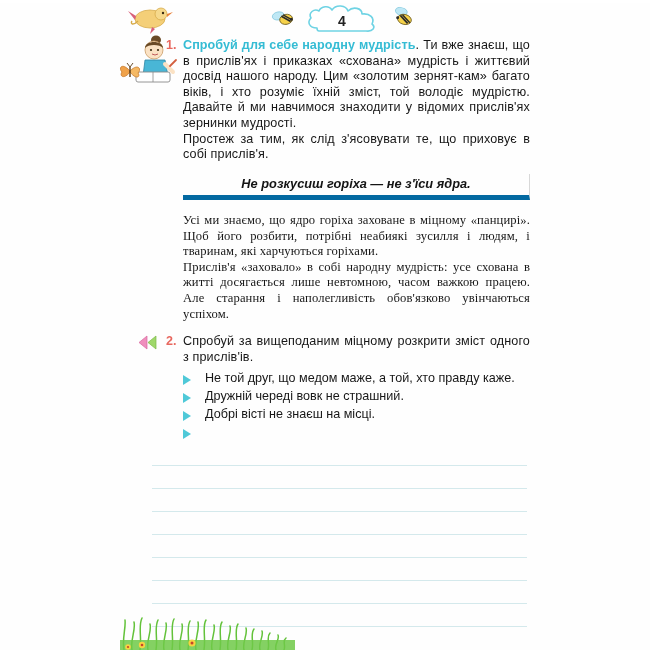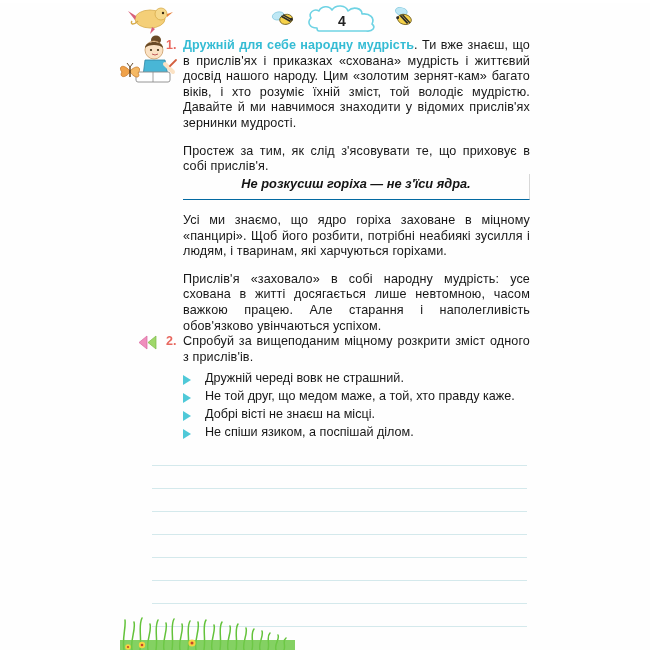--- a/index.html
+++ b/index.html
@@ -104,38 +104,38 @@
 
   p.body {
     margin: 0;
     font-size: 12.6px;
     line-height: 15.6px;
     text-align: justify;
     text-justify: inter-word;
     color: #171717;
     letter-spacing: 0.01em;
   }
-  p.body + p.body { margin-top: 12px; }
+  p.body + p.body { margin-top: 0px; }
   p.gap { margin-top: 8.5px; }
 
   .lead {
     font-weight: 700;
     color: #35bcd4;
     letter-spacing: 0.005em;
   }
 
   
   .proverb-box {
     position: absolute;
     left: 183px;
     top: 174px;
     width: 347px;
     height: 26px;
     border-right: 1px solid #d8d8d8;
-    border-bottom: 1px solid #0369a1;
+    border-bottom: 5px solid #0369a1;
     box-sizing: border-box;
   }
   .proverb-text {
     position: absolute;
     left: 0;
     right: 0;
     top: 2px;
     text-align: center;
     font-size: 12.8px;
     font-weight: 700;
@@ -273,63 +273,62 @@
         <path d="M12 11 C20 3 24 9 20 13 C23 17 18 20 12 12 Z" fill="#f5b964" stroke="#c87a2b" stroke-width="0.8"></path>
         <path d="M12 7 L12 17" stroke="#5a3a14" stroke-width="1.4"></path>
         <path d="M12 7 L9 3 M12 7 L15 3" stroke="#5a3a14" stroke-width="0.9"></path>
       </svg>
     </div>
   </div>
 
   <div class="content">
     <div class="task">
       <span class="task-num">1.</span>
-      <p class="body"><span class="lead">Дружній для себе народну мудрість</span><span>. Ти вже знаєш, що в прислів'ях і приказках «схована» мудрість і життєвий досвід нашого народу. Цим «золотим зернят-кам» багато віків, і хто розуміє їхній зміст, той володіє мудрістю. Давайте й ми навчимося знаходити у відомих прислів'ях зернинки мудрості.</span></p>
+      <p class="body"><span class="lead">Спробуй для себе народну мудрість</span><span>. Ти вже знаєш, що в прислів'ях і приказках «схована» мудрість і життєвий досвід нашого народу. Цим «золотим зернят-кам» багато віків, і хто розуміє їхній зміст, той володіє мудрістю. Давайте й ми навчимося знаходити у відомих прислів'ях зернинки мудрості.</span></p>
       <p class="body">Простеж за тим, як слід з'ясовувати те, що приховує в собі прислів'я.</p>
     </div>
   </div>
 
   <div class="proverb-box">
     <div class="proverb-text">Не розкусиш горіха — не з'їси ядра.</div>
   </div>
 
-  <div class="content" style="top:213px;">
+  <div class="content" style="top:213px;font-family:Liberation Serif, serif;">
     <p class="body">Усі ми знаємо, що ядро горіха заховане в міцному «панцирі». Щоб його розбити, потрібні неабиякі зусилля і людям, і тваринам, які харчуються горіхами.</p>
     <p class="body gap">Прислів'я «заховало» в собі народну мудрість: усе схована в житті досягається лише невтомною, часом важкою працею. Але старання і наполегливість обов'язково увінчаються успіхом.</p>
   </div>
 
   <div class="content" style="top:334px;">
     <div class="task">
       <span class="task-marker">
         <svg width="20" height="15" viewBox="0 0 20 15">
           <path d="M9 1 L9 14 L1 7.5 Z" fill="#ef8fbd" stroke="#d9699f" stroke-width="0.7"></path>
           <path d="M18 1 L18 14 L10 7.5 Z" fill="#9fd86a" stroke="#7cb948" stroke-width="0.7"></path>
         </svg>
       </span>
       <span class="task-num">2.</span>
       <p class="body">Спробуй за вищеподаним міцному розкрити зміст одного з прислів'ів.</p>
     </div>
   </div>
 
   <div class="prov-list">
     <div class="prov-item">
       <span class="tri"></span>
-      <span>Дружній череді вовк не страшний.</span>
+      <span>Не той друг, що медом маже, а той, хто правду каже.</span>
     </div>
     <div class="prov-item">
       <span class="tri"></span>
-      <span>Не той друг, що медом маже, а той, хто правду каже.</span>
+      <span>Дружній череді вовк не страшний.</span>
     </div>
     <div class="prov-item">
       <span class="tri"></span>
       <span>Добрі вісті не знаєш на місці.</span>
     </div>
     <div class="prov-item">
       <span class="tri"></span>
-      <span>Не спіши язиком, а поспішай ділом.</span>
     </div>
   </div>
 
   <div class="rules">
     <div class="rule"></div>
     <div class="rule"></div>
     <div class="rule"></div>
     <div class="rule"></div>
     <div class="rule"></div>
     <div class="rule"></div>

